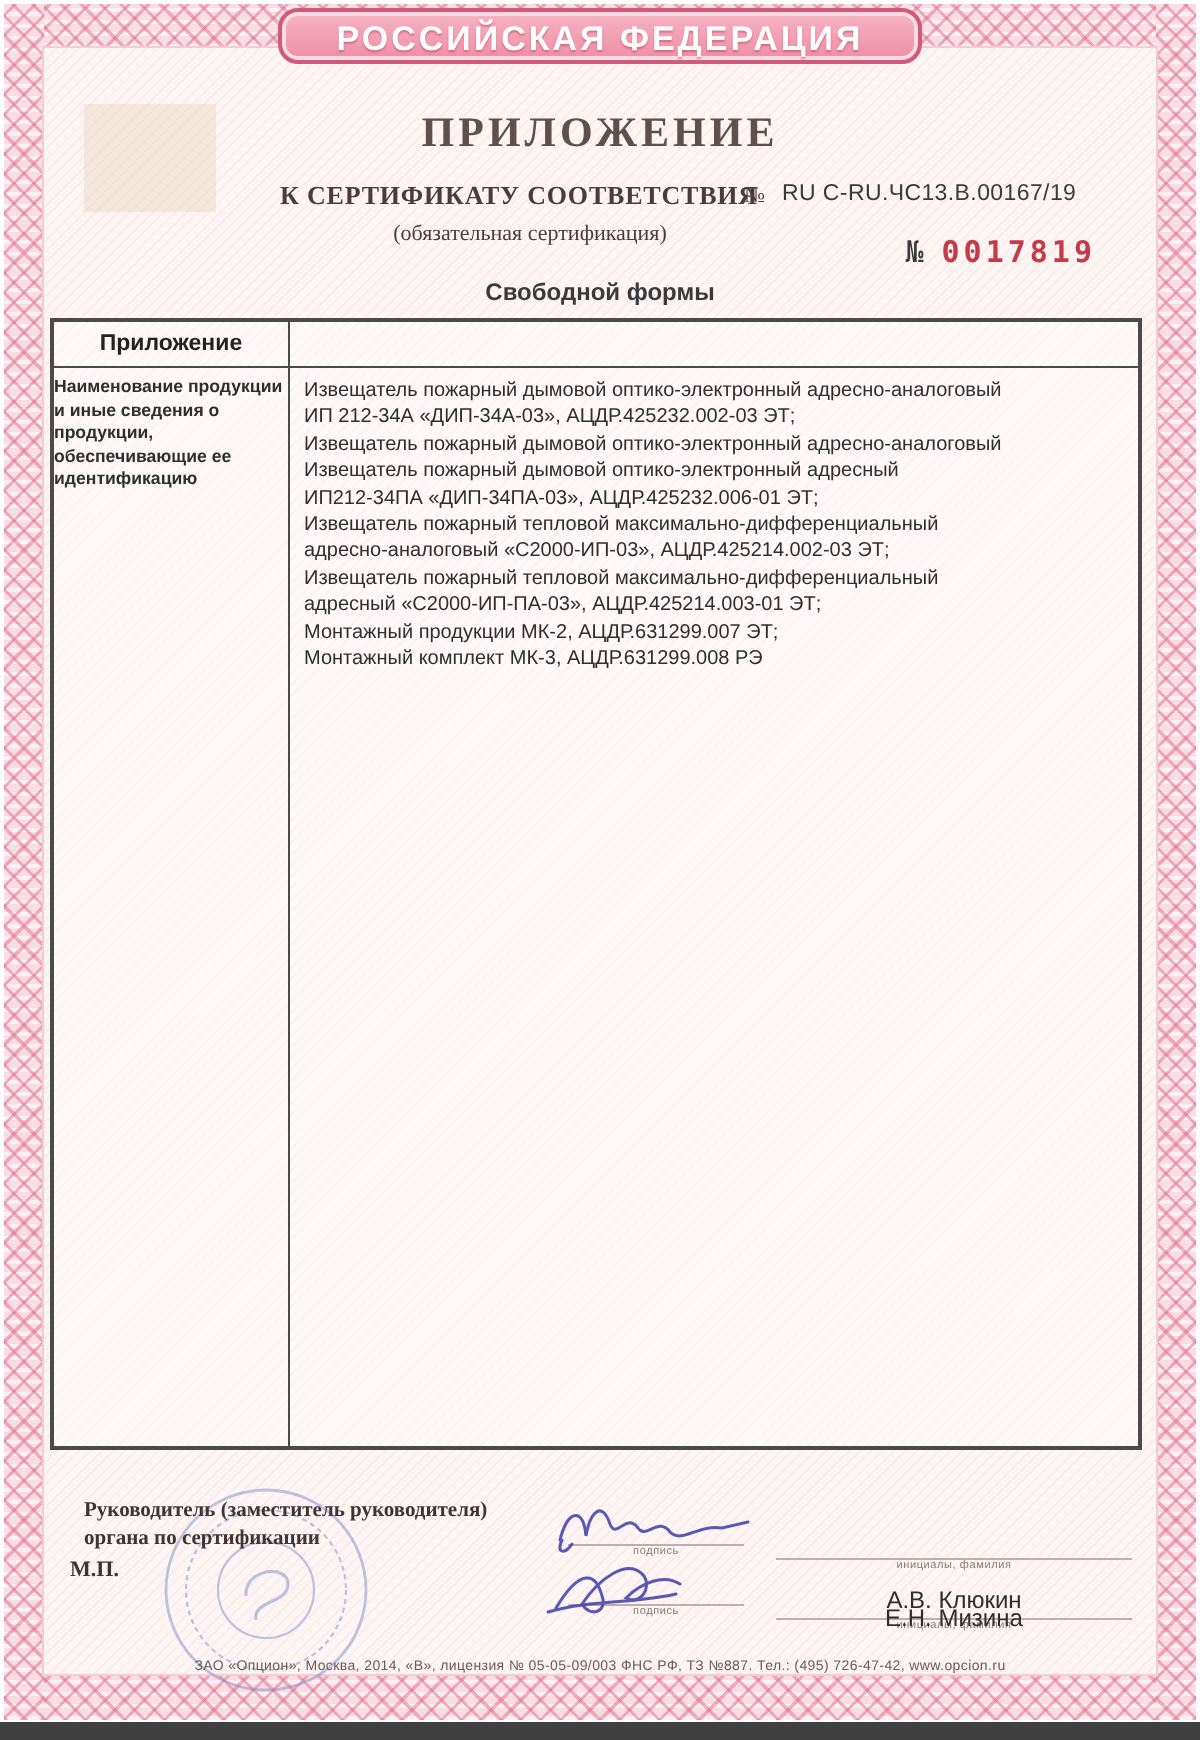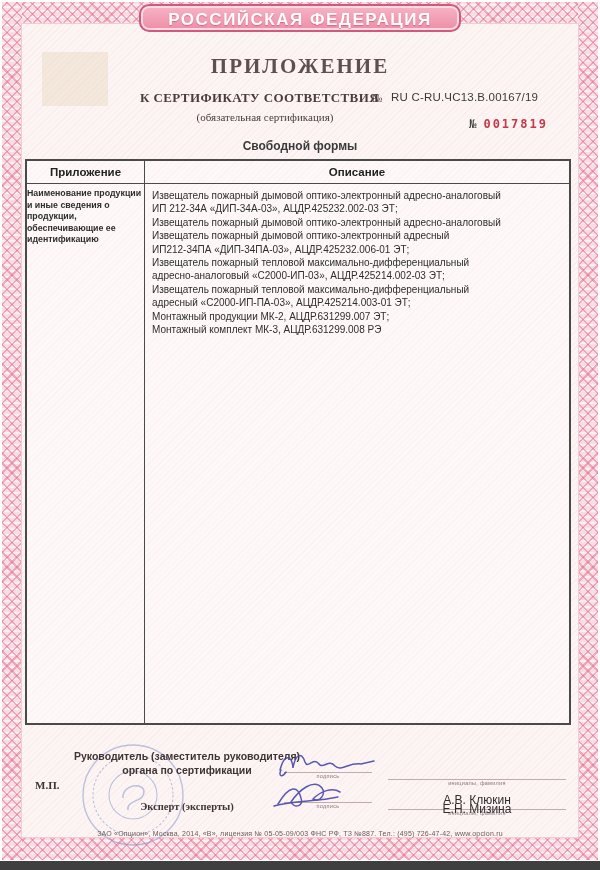--- a/index.html
+++ b/index.html
@@ -54,21 +54,21 @@
     letter-spacing:2px; color:#5f5050;
   }
   .subtitle   { position:absolute; left:140px; top:90px;
     font-family:"Liberation Serif", serif; font-weight:700; font-size:13px; color:#4a3c3c; letter-spacing:.4px;text-align:center; }
   .no-sign    { position:absolute; left:372px; top:92px;
     font-family:"Liberation Serif", serif; font-size:11px; color:#4a3c3c; }
   .cert-num   { position:absolute; left:391px; top:91px;
     font-size:11.5px; color:#3a3a3a; letter-spacing:.2px; }
   .cert-type  { position:absolute; left:150px; top:111px; width:230px; text-align:center;
     font-family:"Liberation Serif", serif; font-size:11px; color:#4a3c3c; }
-  .blank-num  { position:absolute; right:52px; top:117px; font-size:12px; color:#3a3a3a;
+  .blank-num  { position:absolute; right:52px; top:117px; font-size:15px; color:#3a3a3a;
     font-family:"DejaVu Sans Mono", monospace; }
   .blank-num .digits { color:#c53a4a; letter-spacing:2px; font-weight:700; }
   .form-type  { position:absolute; left:0; right:0; top:139px; text-align:center;
     font-weight:700; font-size:12px; color:#3a3a3a; }
   
   .ptable {
     position:absolute; left:25px; top:159px; width:546px; height:566px;
     border:2px solid #4a4a4a; display:flex; flex-direction:column;
     background:rgba(255,255,255,.35);
   }
@@ -82,22 +82,22 @@
     font-weight:700; font-size:11.5px; color:#222222;
   }
   .appendix-cell {
     padding:4px 0; font-weight:700; font-size:8.8px; line-height:11.5px; color:#2e2e2e;
   }
   .desc-cell { padding:5px 7px; }
   .desc-cell div { font-size:10px; line-height:13.4px; color:#2e2e2e; white-space:nowrap; }
   
   .mp-label { position:absolute; left:35px; top:779px;
     font-family:"Liberation Serif", serif; font-weight:700; font-size:11px; color:#3f3434; z-index:3; }
-  .head-role { position:absolute; left:58px; top:749px; width:258px; text-align:center;
-    font-family:Liberation Sans, sans-serif; font-weight:700; font-size:10.5px; line-height:14px; color:#3f3434; z-index:3; }
+  .head-role { position:absolute; left:42px; top:749px; width:258px; 
+    font-family:Liberation Serif, serif; font-weight:700; font-size:10.5px; line-height:14px; color:#3f3434; z-index:3; }
   .expert-role { position:absolute; left:58px; top:801px; width:258px; text-align:center;
     font-family:"Liberation Serif", serif; font-weight:600; font-size:10.5px; color:#3f3434; z-index:3; }
   .sig-line { position:absolute; border-top:1px solid #bfadad; z-index:2; }
   .sig-cap { position:absolute; text-align:center; font-size:5.5px; color:#8a7878; letter-spacing:.3px; z-index:2; }
   .person-name { position:absolute; text-align:center; font-size:12px; color:#2e2e2e; z-index:3; }
   .footer {
     position:absolute; left:0; right:0; top:830px; text-align:center;
     font-size:7px; color:#6a5a5a; letter-spacing:.2px; z-index:3;
   }
   .stamp { position:absolute; left:78px; top:740px; z-index:1; }
@@ -127,21 +127,20 @@
   <div class="cert-type">(обязательная сертификация)</div>
   <div class="blank-num">
     <span>№</span>
     <span class="digits">0017819</span>
   </div>
   <div class="form-type">Свободной формы</div>
 
   <div class="ptable">
     <div class="trow thead">
       <div class="cell-l">Приложение</div>
-      <div class="cell-r">Описание</div>
     </div>
     <div class="trow tbody">
       <div class="cell-l">
         <div class="appendix-cell">Наименование продукции и иные сведения о продукции, обеспечивающие ее идентификацию</div>
       </div>
       <div class="cell-r">
         <div class="desc-cell">
             <div>Извещатель пожарный дымовой оптико-электронный адресно-аналоговый</div>
             <div>ИП 212-34А «ДИП-34А-03», АЦДР.425232.002-03 ЭТ;</div>
             <div>Извещатель пожарный дымовой оптико-электронный адресно-аналоговый</div>
@@ -165,21 +164,20 @@
       <circle cx="55" cy="55" r="24" stroke-width="1.1"></circle>
       <path d="M45,58 C44,44 66,42 66,52 C66,62 48,60 50,70" stroke-width="1.6"></path>
     </g>
   </svg>
 
   <div class="mp-label">М.П.</div>
   <div class="head-role">
     <div>Руководитель (заместитель руководителя)</div>
     <div>органа по сертификации</div>
   </div>
-  <div class="expert-role">Эксперт (эксперты)</div>
 
   <div class="sig-line" style="left:284px; top:772px; width:88px;"></div>
   <div class="sig-cap" style="left:284px; top:773px; width:88px;">подпись</div>
   <div class="sig-line" style="left:284px; top:802px; width:88px;"></div>
   <div class="sig-cap" style="left:284px; top:803px; width:88px;">подпись</div>
 
   <div class="person-name" style="left:388px; top:802px; width:178px;">Е.Н. Мизина</div>
   <div class="sig-line" style="left:388px; top:779px; width:178px;"></div>
   <div class="sig-cap" style="left:388px; top:780px; width:178px;">инициалы, фамилия</div>
 

